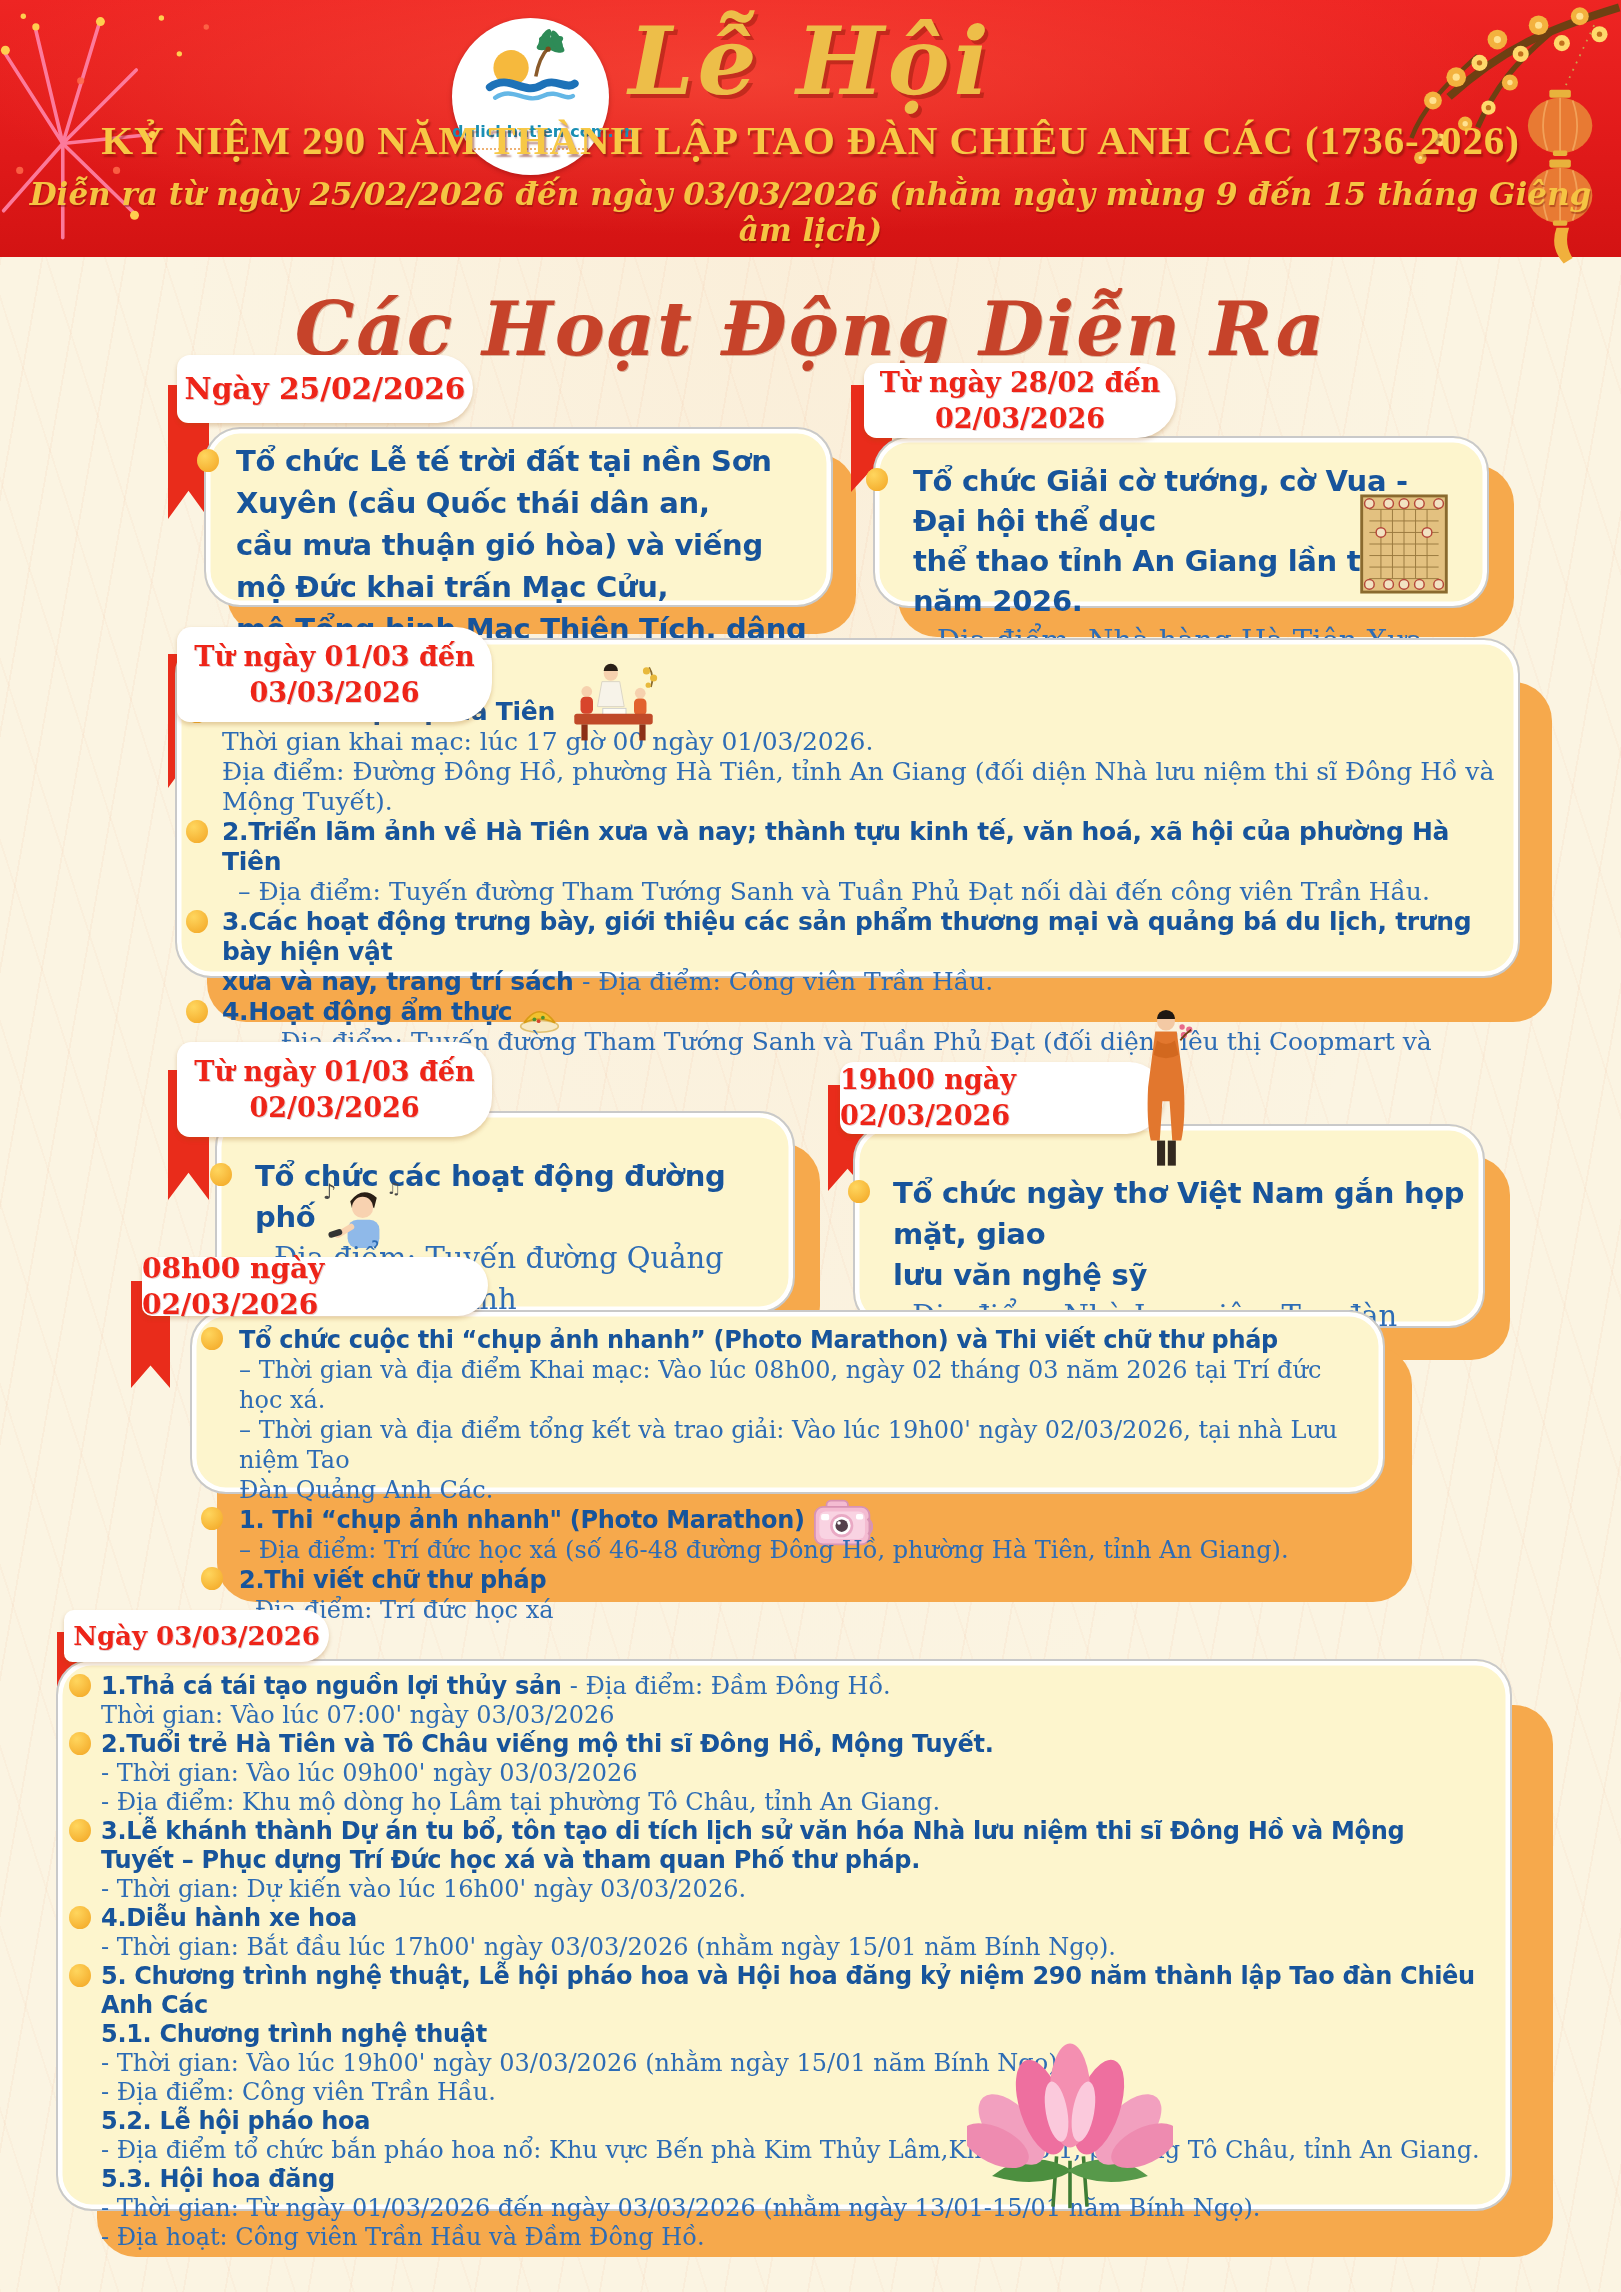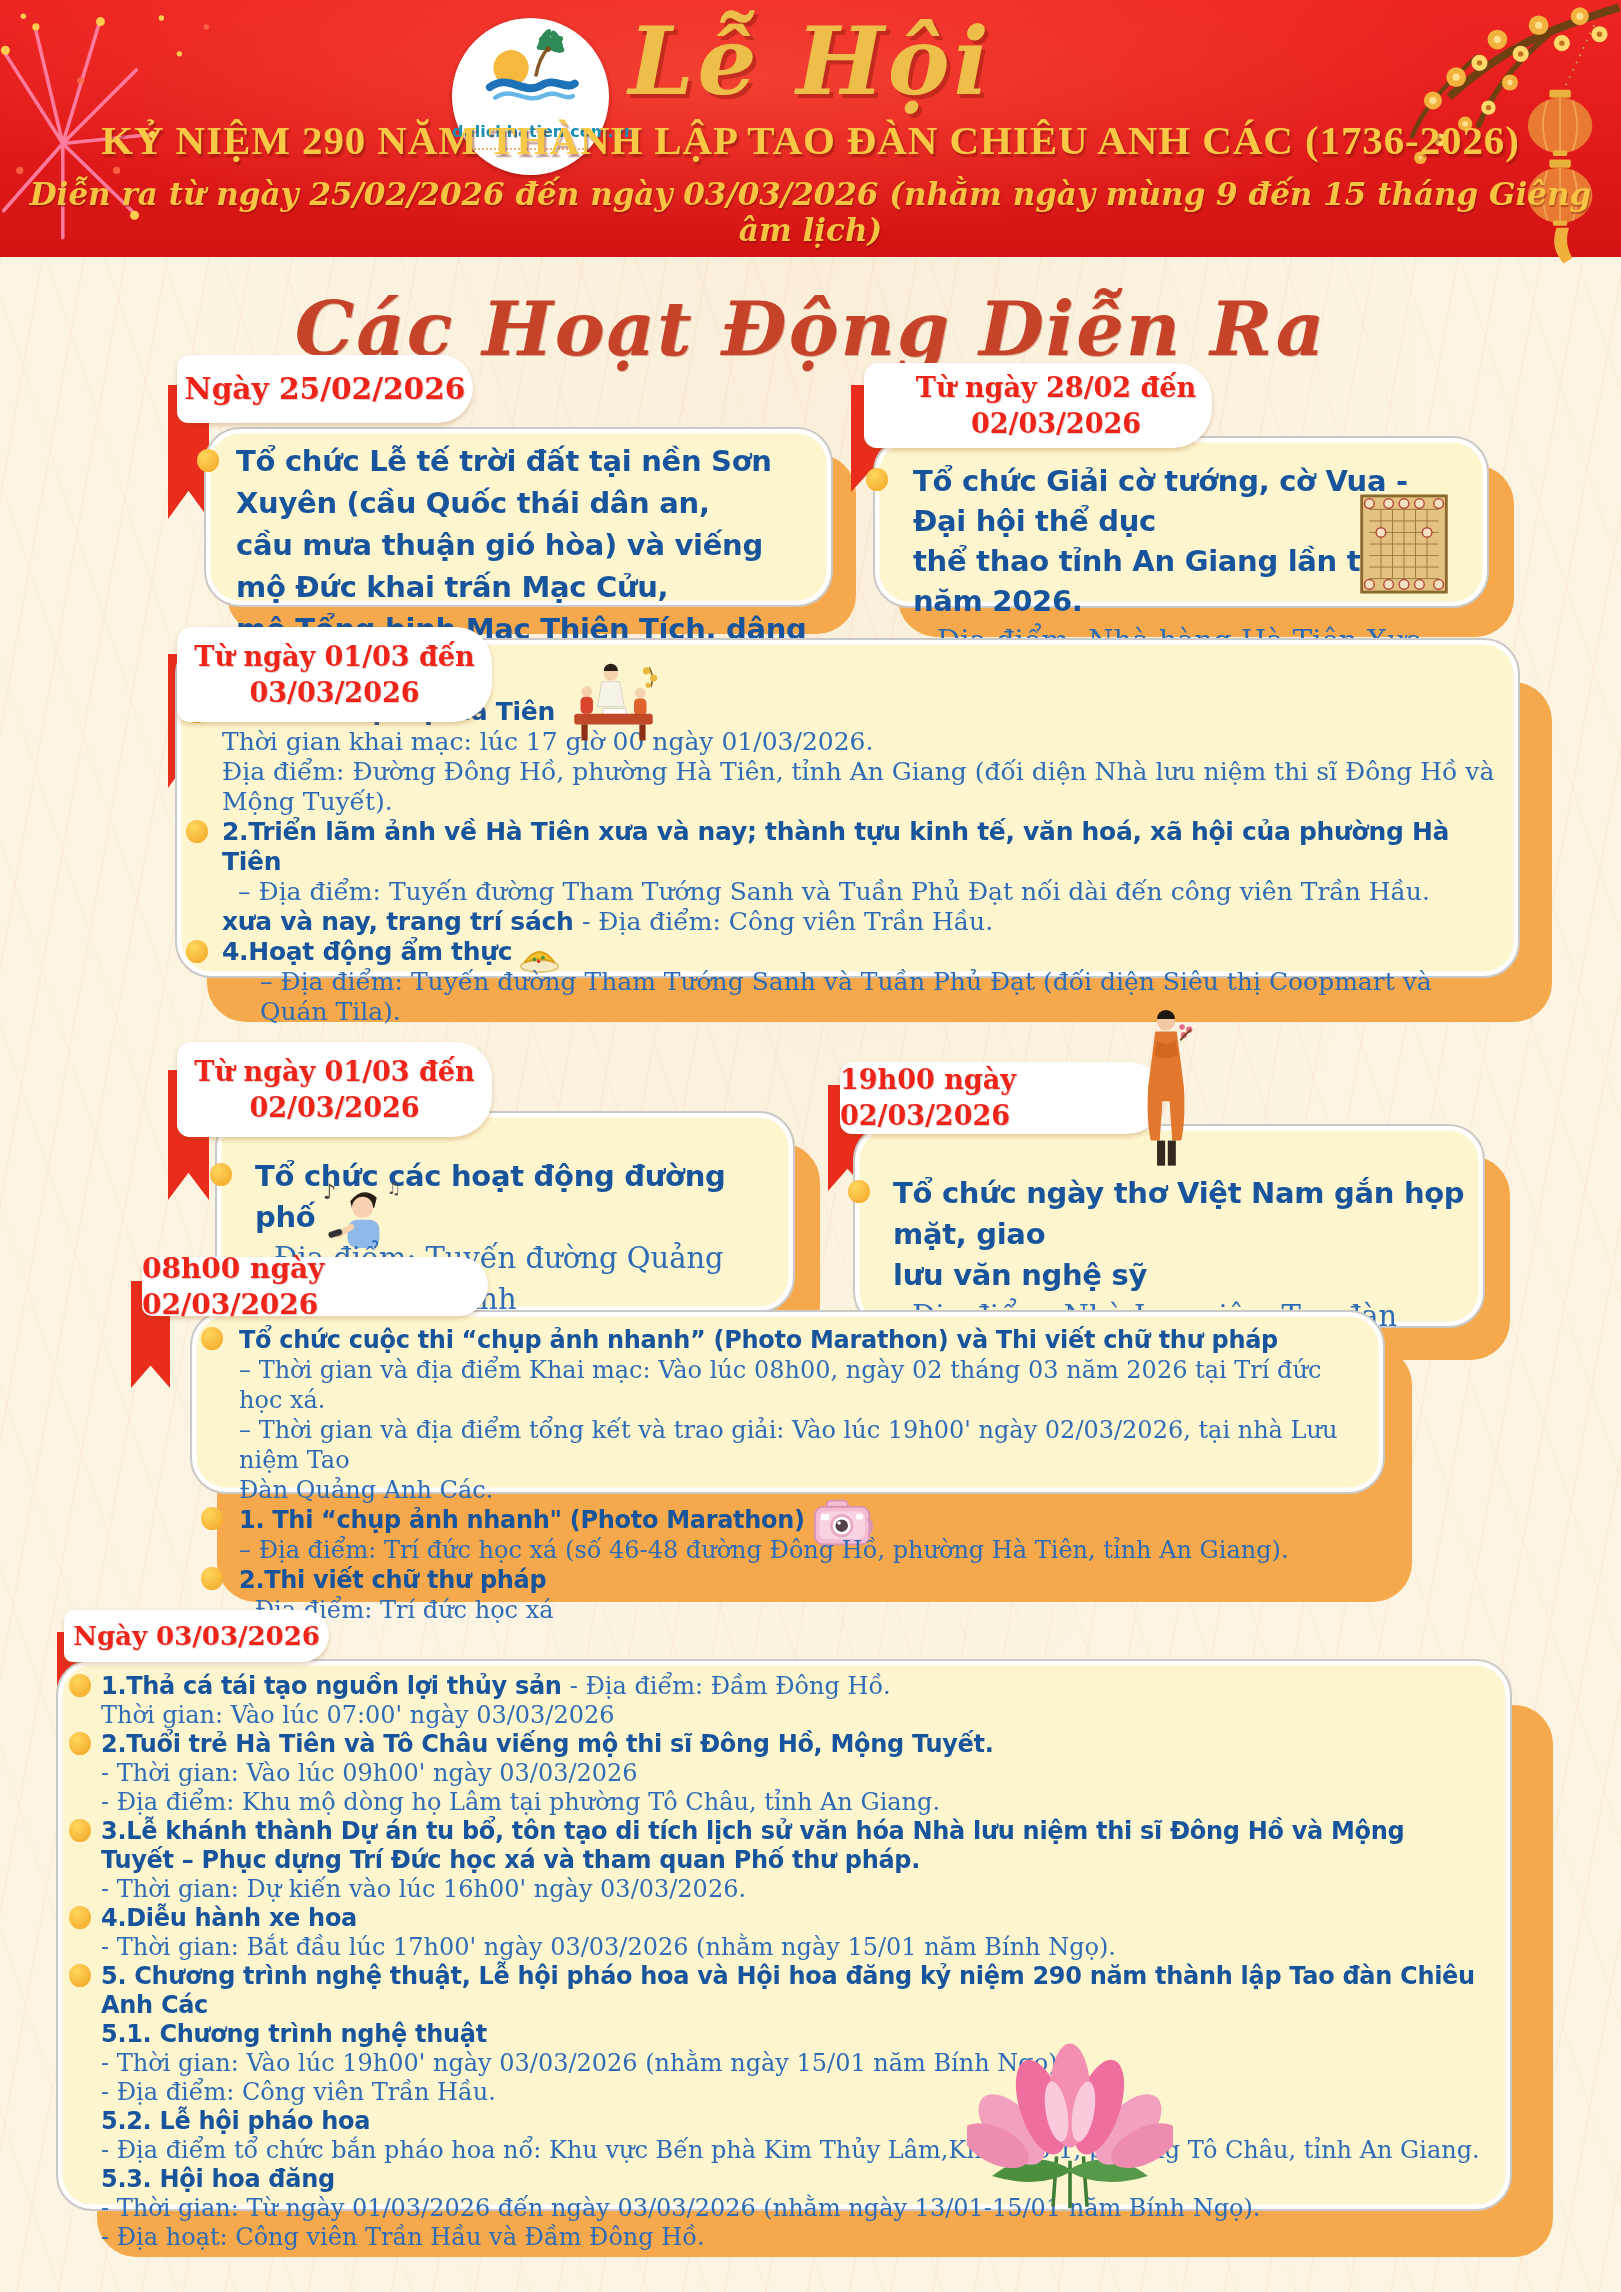--- a/index.html
+++ b/index.html
@@ -59,21 +59,21 @@
   .side-icon{position:absolute;}
   .float-icon{position:absolute;z-index:6;}
   
   .b1 .tab{left:177px;top:355px;width:296px;height:68px;font-size:29.6px;}
   .b1 .card{left:204px;top:427px;width:629px;height:180px;padding:10.7px 19.7px 0 30px;}
   .b1 .shadow{left:227px;top:454px;width:629px;height:180px;}
   .b1 .ribbon{left:168px;top:385px;height:134px;}
   .b1 .line{font-size:29px;line-height:42px;}
   .b1 .bullet{left:-39px;top:9px;}
 
-  .b2 .tab{left:864px;top:363px;width:312px;height:85px;font-size:27px;padding-left:36px;}
+  .b2 .tab{left:864px;top:363px;width:312px;height:75px;font-size:27px;}
   .b2 .card{left:873px;top:436px;width:616px;height:172px;padding:23px 19.7px 0 38px;}
   .b2 .shadow{left:898px;top:465px;width:616px;height:172px;}
   .b2 .ribbon{left:851px;top:385px;height:107px;}
   .b2 .line{font-size:29px;line-height:40px;}
   .b2 .bullet{left:-47px;top:7.2px;}
   .b2 .side-icon{right:38px;bottom:12.5px;width:90px;height:100px;}
 
   .b3 .tab{left:177px;top:627px;width:315px;height:95px;font-size:27px;}
   .b3 .card{left:175px;top:638px;width:1345px;height:340px;padding:57px 23px 0 45px;}
   .b3 .shadow{left:207px;top:682px;width:1345px;height:340px;}
@@ -317,20 +317,21 @@
                 <rect x="83" y="41" width="14" height="19" rx="5" fill="#e2622f"></rect>
                 <rect x="48" y="52" width="26" height="8" fill="#fffdf4" stroke="#ccc" stroke-width="1"></rect>
                 <rect x="16" y="58" width="88" height="12" rx="3" fill="#c04a28"></rect>
                 <rect x="24" y="70" width="7" height="18" fill="#8c3016"></rect>
                 <rect x="89" y="70" width="7" height="18" fill="#8c3016"></rect>
               </svg></span></div>
           <div class="line"><span class="seg-n">Thời gian khai mạc: lúc 17 giờ 00 ngày 01/03/2026.</span></div>
           <div class="line"><span class="seg-n">Địa điểm: Đường Đông Hồ, phường Hà Tiên, tỉnh An Giang (đối diện Nhà lưu niệm thi sĩ Đông Hồ và Mộng Tuyết).</span></div>
           <div class="line"><span class="bullet"></span><span class="seg-b">2.Triển lãm ảnh về Hà Tiên xưa và nay; thành tựu kinh tế, văn hoá, xã hội của phường Hà Tiên</span></div>
           <div class="line ind1"><span class="seg-n">– Địa điểm: Tuyến đường Tham Tướng Sanh và Tuần Phủ Đạt nối dài đến công viên Trần Hầu.</span></div>
+          <div class="line"><span class="bullet"></span><span class="seg-b">3.Các hoạt động trưng bày, giới thiệu các sản phẩm thương mại và quảng bá du lịch, trưng bày hiện vật</span></div>
           <div class="line cont"><span class="seg-b">xưa và nay, trang trí sách </span><span class="seg-n">- Địa điểm: Công viên Trần Hầu.</span></div>
           <div class="line"><span class="bullet"></span><span class="seg-b">4.Hoạt động ẩm thực</span><span class="icon icon-sm"><svg viewBox="0 0 48 40" width="100%" height="100%">
                 <ellipse cx="24" cy="32" rx="22" ry="7" fill="#f7e9c4" stroke="#e0c070" stroke-width="2"></ellipse>
                 <path d="M6,28 Q24,2 42,28 Q24,19 6,28 Z" fill="#f2c12e" stroke="#d89b14" stroke-width="2"></path>
                 <circle cx="18" cy="24" r="2.2" fill="#4f8f2f"></circle>
                 <circle cx="28" cy="22" r="2.2" fill="#4f8f2f"></circle>
                 <circle cx="23" cy="26" r="2.2" fill="#d6452a"></circle>
               </svg></span></div>
           <div class="line ind2"><span class="seg-n">– Địa điểm: Tuyến đường Tham Tướng Sanh và Tuần Phủ Đạt (đối diện Siêu thị Coopmart và Quán Tila).</span></div>
         </div>

